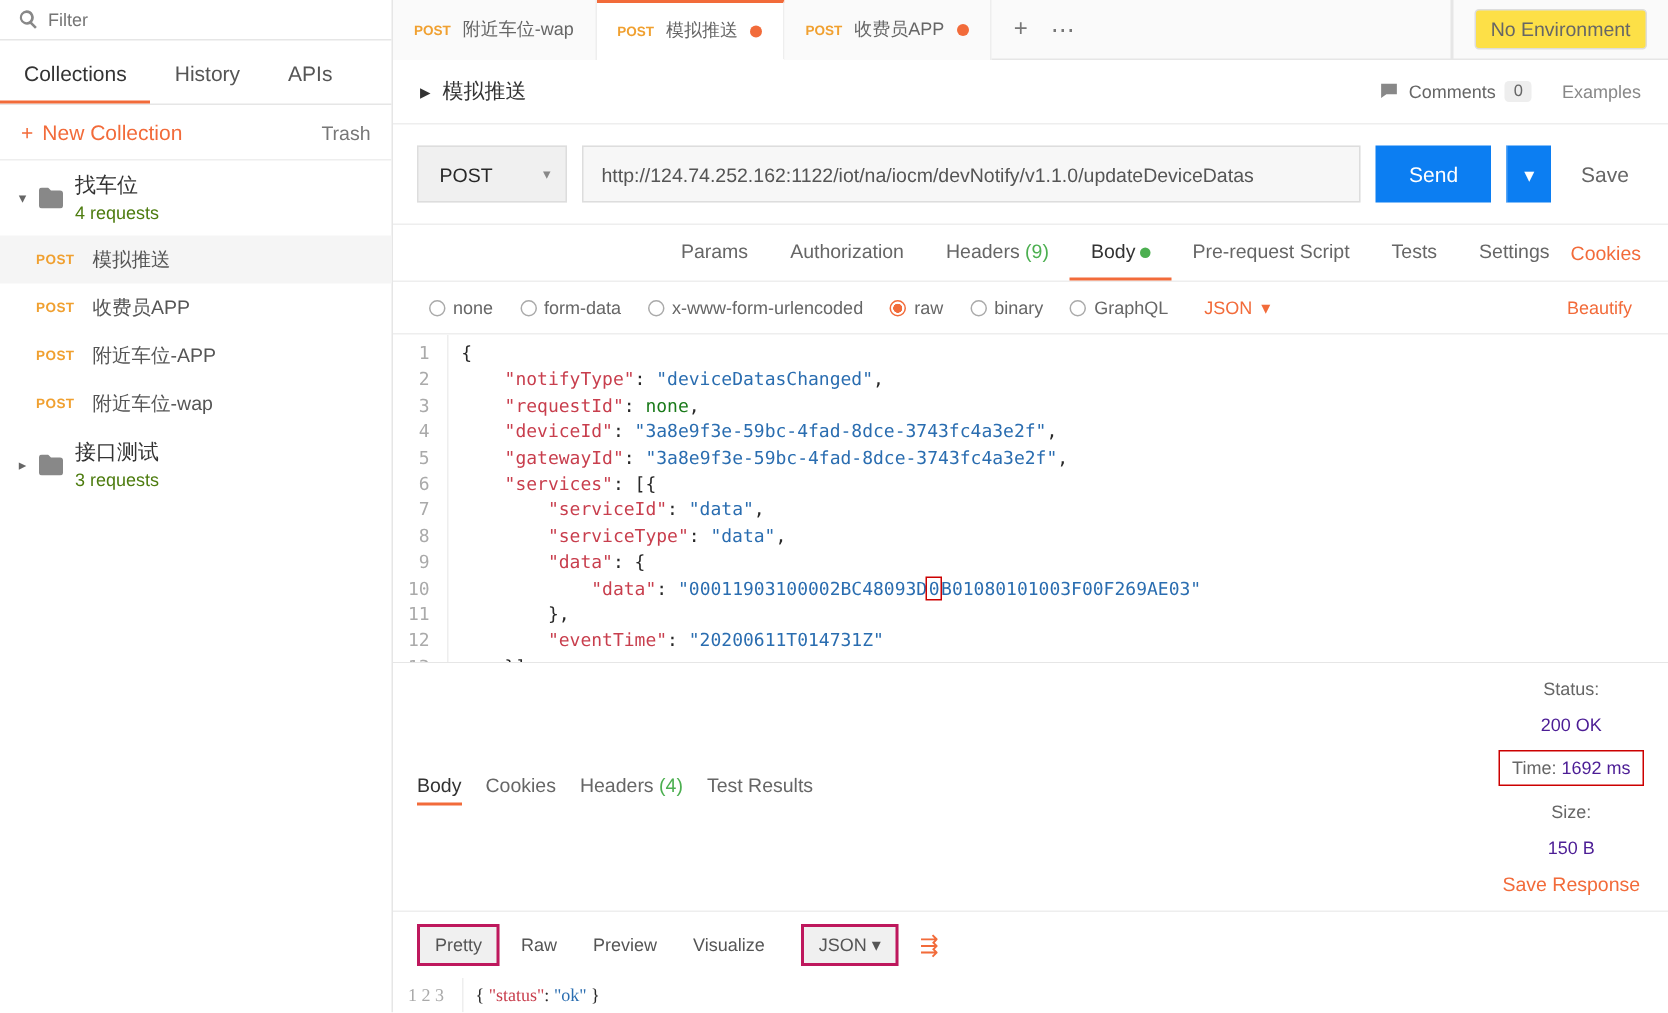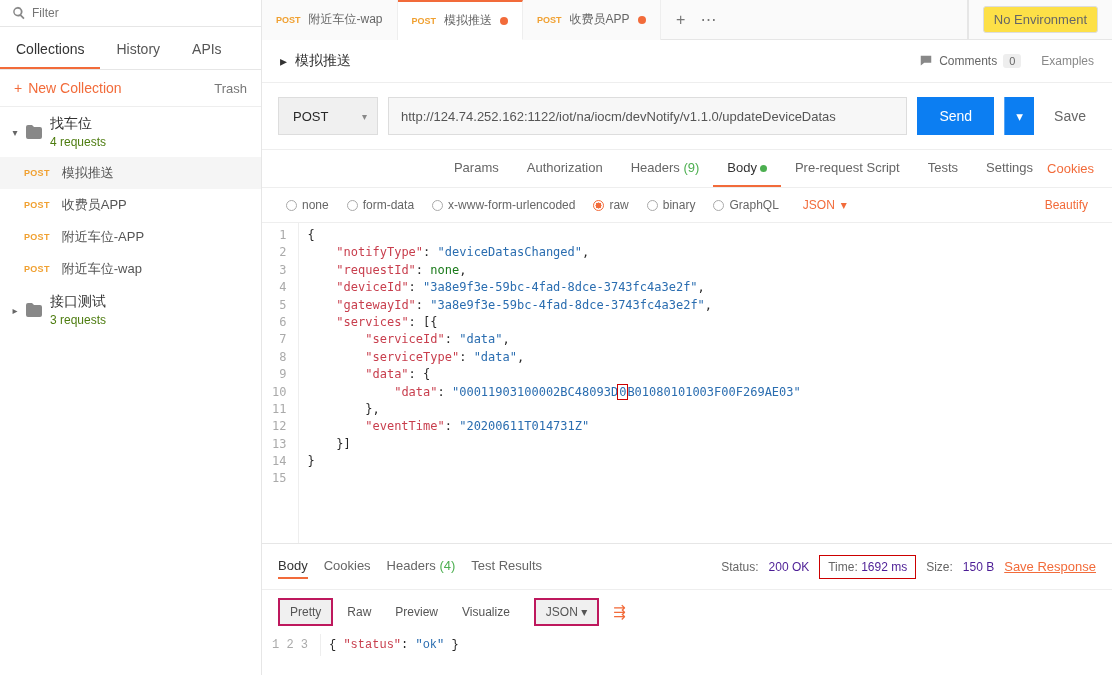--- a/index.html
+++ b/index.html
@@ -72,29 +72,29 @@
 .gutter { color: #aaa; text-align: right; padding: 4px 12px 4px 10px; user-select: none; border-right: 1px solid #eee;}
 .code { padding: 4px 8px; }
 .k { color: #c83e4d; } .s { color: #2a6db0; } .n { color: #1a7a1a; }
 .cursor-mark { border: 1px solid #c00; padding: 0 1px; margin: 0 -1px;}
 
 .resp { border-top: 1px solid #e6e6e6; }
 .resp-head { display: flex; align-items: center; padding: 10px 16px; justify-content: space-between; border-bottom: 1px solid #eee;}
 .resp-tabs { display: flex; gap: 16px; }
 .resp-tab { cursor: pointer; color: #666; font-size: 13px; padding: 4px 0;}
 .resp-tab.active { border-bottom: 2px solid #f26b3a; color: #333;}
-.resp-meta { display: flex; align-items: center; gap: 10px; font-size: 12px; color: #666;}
+.resp-meta { display: flex; align-items: center; gap: 10px; font-size: 12px; color: #666; flex-direction: column;}
 .ok { color: #4c1d95; }
 .time-box { border: 1px solid #c00; padding: 4px 8px; }
-.save-resp { color: #f26b3a; cursor: pointer; font-size: 13px; text-decoration: underline;}
+.save-resp { color: #f26b3a; cursor: pointer; font-size: 13px;}
 .resp-toolbar { display: flex; align-items: center; gap: 4px; padding: 8px 16px; }
 .tool-btn { background: #f0f0f0; border: 2px solid #be185d; padding: 5px 10px; font-size: 12px; color: #555; cursor: pointer;}
 .tool-btn.plain { background: transparent; border: none;}
 .tool-btn.orange { color: #f26b3a; border: none; background: transparent; font-size: 15px;}
-.resp-body { display: flex; font-family: Liberation Mono, monospace; font-size: 12px; padding: 0 0 19px 0;}
+.resp-body { display: flex; font-family: Liberation Serif, serif; font-size: 12px; padding: 0 0 0 0;}
 </style>
 </head>
 <body>
 
 <div class="app">
 
   <div class="sidebar">
     <div class="sb-search">
       <svg viewBox="0 0 16 16">
           <path d="M6.5 1a5.5 5.5 0 014.23 9.02l3.63 3.63-1.41 1.41-3.63-3.63A5.5 5.5 0 116.5 1zm0 2a3.5 3.5 0 100 7 3.5 3.5 0 000-7z"></path>

